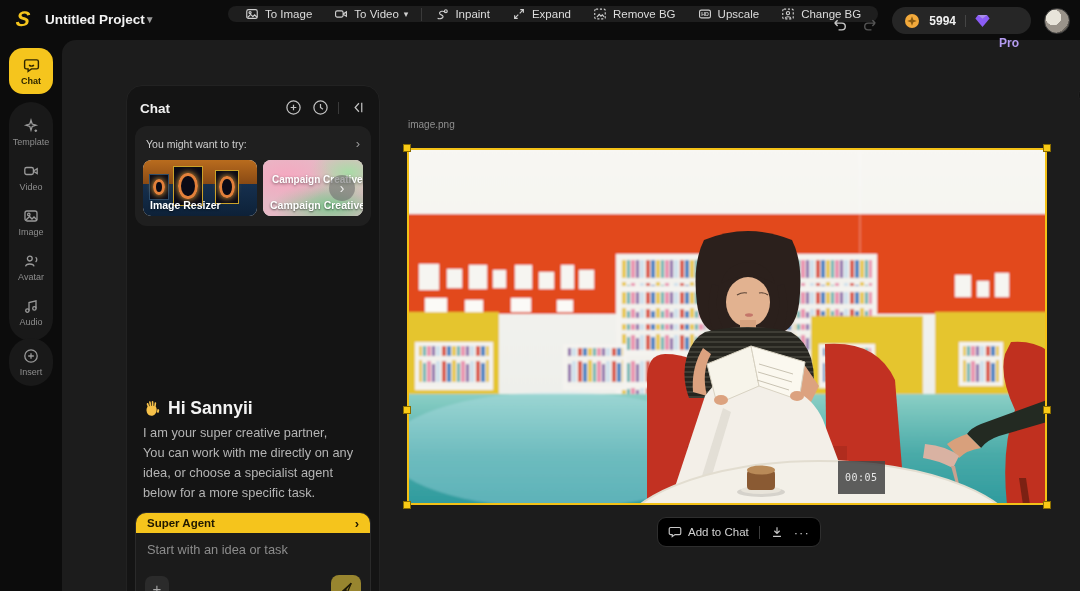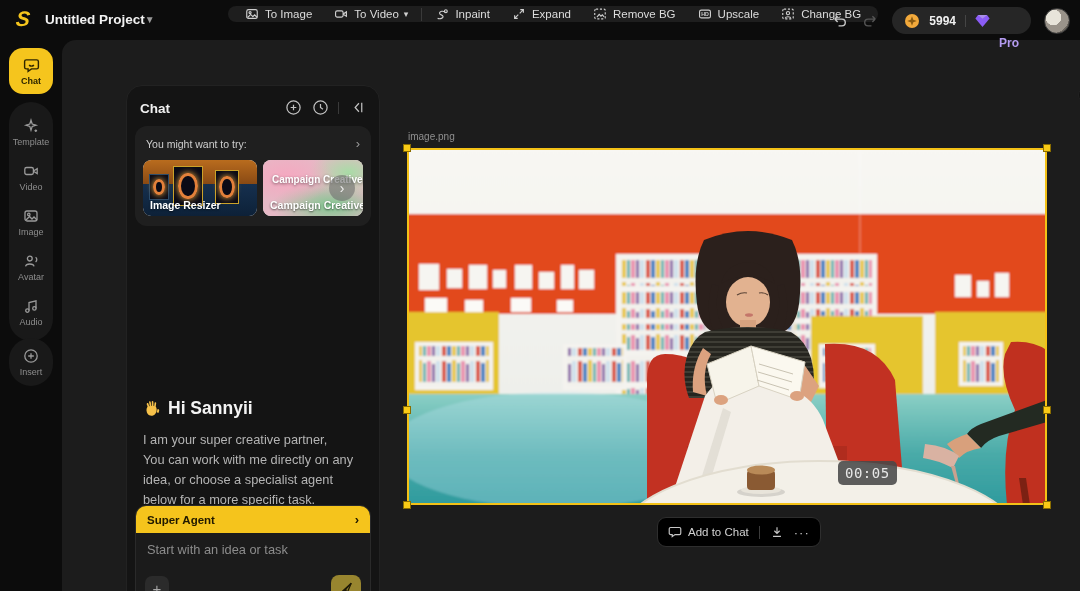--- a/index.html
+++ b/index.html
@@ -12,21 +12,21 @@
   .brand { position:absolute; left:16px; top:7px; display:flex; align-items:center; gap:16px; }
   .logo { font-size:21px; font-weight:800; font-style:italic; color:#f5c51d; transform:skew(-6deg); letter-spacing:-1px; }
   .proj { display:flex; align-items:center; cursor:pointer; }
   .proj-title { font-size:13.5px; font-weight:700; color:#f2f2f2; }
   .chev { color:#9a9a9a; font-size:10px; }
   .toolbar-pill { position:absolute; left:228px; top:6px; height:16px; background:#1e1e1e; border-radius:9px; display:flex; align-items:center; padding:0 6px; }
   .tool { display:flex; align-items:center; gap:6px; padding:0 11px; height:28px; background:none; border:none; color:#dcdcdc; font-size:11.5px; font-family:inherit; cursor:pointer; white-space:nowrap; }
   .tool svg { width:14px; height:14px; stroke:#cfcfcf; fill:none; stroke-width:1.3; }
   .tb-sep { width:1px; height:13px; background:#3a3a3a; margin:0 2px; }
   .caret { font-size:9px; color:#cfcfcf; margin-left:-1px; }
-  .top-right { position:absolute; right:10px; top:7px; display:flex; align-items:center; gap:13px; }
+  .top-right { position:absolute; right:10px; top:7px; display:flex; align-items:flex-end; gap:13px; }
   .hist-btn { background:none; border:none; cursor:pointer; width:18px; height:18px; }
   .hist-btn svg { width:17px; height:17px; fill:none; stroke-width:1.5; }
   .undo svg { stroke:#c9c9c9; } .redo svg { stroke:#555; }
   .credits-pill { display:flex; align-items:center; gap:9px; height:27px; background:#262626; border-radius:14px; padding:0 12px; cursor:pointer; }
   .credit-num { font-size:12px; font-weight:700; color:#f0f0f0; }
   .cp-sep { width:1px; height:12px; background:#454545; }
   .pro-label { font-size:12px; font-weight:700; color:#b49bf0;margin-top:45px; }
   .avatar { width:26px; height:26px; border-radius:50%; border:1px solid #3a3a3a; background:radial-gradient(circle at 35% 35%, #e8e4da 0 35%, #9a938a 36% 70%, #6b655d 71%); cursor:pointer; }
 
   
@@ -37,28 +37,28 @@
   .rail-group { position:absolute; left:9px; top:62px; width:44px; background:#191919; border-radius:22px; padding:8px 0 6px; display:flex; flex-direction:column; }
   .rail-item { display:flex; flex-direction:column; align-items:center; gap:3px; padding:8px 0; background:none; border:none; cursor:pointer; }
   .rail-item svg { width:16px; height:16px; stroke:#9a9a9a; fill:none; stroke-width:1.3; }
   .rail-item span { font-size:9px; color:#8d8d8d; font-family:inherit; }
   .rail-insert { position:absolute; left:9px; top:298px; width:44px; height:48px; background:#191919; border-radius:22px; border:none; display:flex; flex-direction:column; align-items:center; justify-content:center; gap:3px; cursor:pointer; }
   .rail-insert svg { width:16px; height:16px; stroke:#9a9a9a; fill:none; stroke-width:1.3; }
   .rail-insert span { font-size:9px; color:#8d8d8d; font-family:inherit; }
 
   
   .canvas { position:absolute; left:62px; top:40px; right:0; bottom:0; background:#1c1c1c; border-top-left-radius:14px; }
-  .file-label { position:absolute; left:346px; top:91px; font-size:10px; color:#8f8f8f; z-index:5; }
+  .file-label { position:absolute; left:346px; top:79px; font-size:10px; color:#8f8f8f; z-index:5; }
   .image-wrap { position:absolute; left:345px; top:108px; width:640px; height:357px; z-index:4; }
   .image-wrap svg.scene-main { position:absolute; inset:0; width:640px; height:357px; display:block; }
   .sel { position:absolute; inset:0; border:2px solid #f3c117; pointer-events:none; }
   .handle { position:absolute; width:8px; height:8px; background:#f8ca16; border:1px solid #8a6d00; z-index:6; }
   .h-tl{left:-4px;top:-4px;} .h-tr{right:-4px;top:-4px;} .h-bl{left:-4px;bottom:-4px;} .h-br{right:-4px;bottom:-4px;}
   .h-ml{left:-4px;top:calc(73.5% - 4px);} .h-mr{right:-4px;top:calc(73.5% - 4px);}
-  .duration-badge { position:absolute; left:431px; top:313px; background:rgba(72,72,72,.88); color:#e8e8e8; font-size:14px; font-family:"DejaVu Sans Mono",monospace; padding:4px 7px; border-radius:5px; letter-spacing:.5px; }
+  .duration-badge { position:absolute; left:431px; top:313px; background:rgba(72,72,72,.88); color:#e8e8e8; font-size:10px; font-family:"DejaVu Sans Mono",monospace; padding:11px 7px; border-radius:0; letter-spacing:.5px; }
 
   .image-toolbar { position:absolute; left:595px; top:477px; height:30px; background:#000000; border:1px solid #2e2e2e; border-radius:9px; display:flex; align-items:center; padding:0 10px; gap:10px; z-index:6; }
   .itb-btn { display:flex; align-items:center; gap:6px; background:none; border:none; color:#d2d2d2; font-size:11.5px; font-family:inherit; cursor:pointer; }
   .itb-btn svg { width:14px; height:14px; stroke:#c8c8c8; fill:none; stroke-width:1.3; }
   .itb-sep { width:1px; height:13px; background:#3c3c3c; }
   .itb-more { color:#c8c8c8; font-size:13px; letter-spacing:1px; background:none; border:none; cursor:pointer; }
 
   
   .chat-panel { position:absolute; left:64px; top:45px; width:254px; height:535px; background:#141414; border:1px solid #222; border-radius:16px; z-index:20; }
   .cpn-head { display:flex; align-items:center; justify-content:space-between; padding:13px 13px 9px; }
@@ -80,23 +80,23 @@
   .mf1 { left:30px; top:6px; width:30px; height:40px; }
   .mf2 { left:72px; top:10px; width:24px; height:34px; }
   .mf3 { left:6px; top:14px; width:20px; height:26px; border-color:#2a4a6a; }
   .card2-bg { position:absolute; inset:0; background:radial-gradient(60% 70% at 20% 30%, #f5a8c0, transparent 70%),radial-gradient(50% 60% at 75% 22%, #a8dca6, transparent 70%),radial-gradient(70% 60% at 60% 82%, #7fc78f, transparent 75%),radial-gradient(50% 50% at 88% 60%, #f3b9cd, transparent 70%),#e6b9c6; }
   .card-overlay-title { position:absolute; left:0; right:0; top:14px; text-align:center; font-size:10px; font-weight:700; color:#fff; text-shadow:0 1px 3px rgba(0,0,0,.5); }
   .cards-next { position:absolute; right:8px; top:50%; transform:translateY(-50%); width:26px; height:26px; border-radius:50%; background:rgba(110,110,110,.6); border:none; color:#f0f0f0; font-size:14px; cursor:pointer; z-index:3; line-height:1; }
   .greeting { position:absolute; left:16px; right:14px; top:312px; }
   .g-title { display:flex; align-items:center; gap:6px; }
   .g-title svg { width:19px; height:19px; }
   .g-title span { font-size:17.5px; font-weight:700; color:#f3f3f3; }
-  .g-text { margin-top:11px; font-size:12.8px; color:#b4b4b4; line-height:1.56; }
+  .g-text { margin-top:4px; font-size:12.8px; color:#b4b4b4; line-height:1.56; }
   .composer { position:absolute; left:8px; right:8px; bottom:10px; border-radius:11px; overflow:hidden; border:1px solid #2a2a2a; }
-  .sa-bar { display:flex; align-items:center; justify-content:space-between; height:27px; background:#f5c41c; padding:0 11px; cursor:pointer; }
+  .sa-bar { display:flex; align-items:center; justify-content:space-between; height:20px; background:#f5c41c; padding:0 11px; cursor:pointer; }
   .sa-label { font-size:11.5px; font-weight:700; color:#201900; }
   .sa-arrow { color:#201900; font-size:13px; font-weight:700; }
   .composer-body { position:relative; height:75px; background:#1b1b1b; cursor:text; }
   .placeholder { position:absolute; left:11px; top:9px; font-size:12.8px; color:#8c8c8c; }
   .plus-btn { position:absolute; left:9px; bottom:8px; width:24px; height:24px; border-radius:7px; background:#2b2b2b; border:none; color:#a8a8a8; font-size:15px; cursor:pointer; line-height:1; }
   .send-btn { position:absolute; right:9px; bottom:8px; width:30px; height:25px; border-radius:8px; background:#98852f; border:none; cursor:pointer; display:flex; align-items:center; justify-content:center; }
   .send-btn svg { width:14px; height:14px; stroke:#1f1a07; fill:none; stroke-width:1.4; }
 
   
   .right-rail { position:absolute; left:1016px; top:48px; width:52px; background:#121212; border:1px solid #222; border-radius:26px; padding:4px 0 8px; display:flex; flex-direction:column; align-items:center; z-index:20; }

